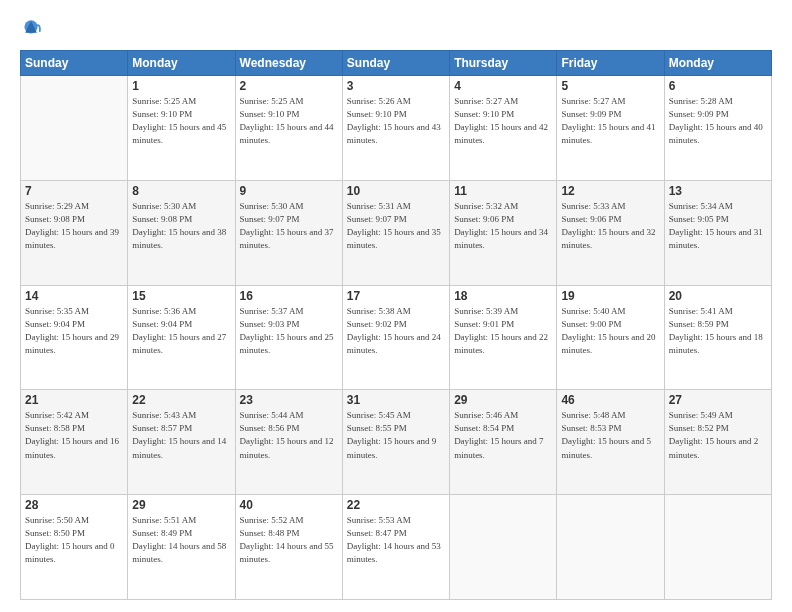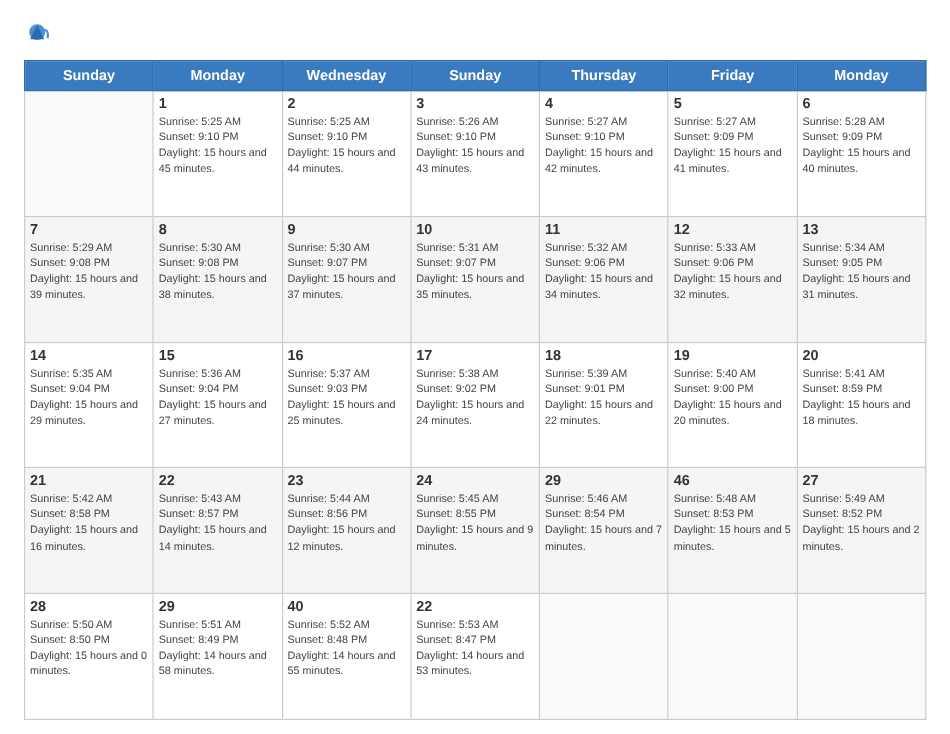--- a/index.html
+++ b/index.html
@@ -62,21 +62,21 @@
       width: 100%;
       table-layout: fixed;
     }
     .calendar th {
       background: #3a7abf;
       color: #fff;
       font-size: 12px;
       font-weight: bold;
       padding: 5px 4px;
       border: 1px solid #2f6aae;
-      text-align: center;
+      text-align: left;
     }
     .calendar td {
       border: 1px solid #ccc;
       vertical-align: top;
       padding: 3px 4px;
       font-size: 9.5px;
       color: #333;
       height: 88px;
     }
     .calendar td.empty {
@@ -92,20 +92,21 @@
       font-size: 12px;
       font-weight: bold;
       color: #333;
       margin-bottom: 2px;
       display: block;
     }
     .day-info {
       font-size: 9px;
       color: #444;
       line-height: 1.45;
+      font-family: Liberation Serif, serif;
     }
   </style>
 </head>
 <body>
 
 <div class="page">
   <div class="header">
     <div class="logo">
       <svg class="logo-icon" viewBox="0 0 30 30">
         <circle cx="15" cy="12" r="9" fill="#4a90d9"></circle>
@@ -276,21 +277,21 @@
           Sunrise: 5:43 AM<br>Sunset: 8:57 PM<br>Daylight: 15 hours and 14 minutes.
         </div>
           </td>
           <td>
             <span class="day-number">23</span>
         <div class="day-info">
           Sunrise: 5:44 AM<br>Sunset: 8:56 PM<br>Daylight: 15 hours and 12 minutes.
         </div>
           </td>
           <td>
-            <span class="day-number">24</span>
+            <span class="day-number">31</span>
         <div class="day-info">
           Sunrise: 5:45 AM<br>Sunset: 8:55 PM<br>Daylight: 15 hours and 9 minutes.
         </div>
           </td>
           <td>
             <span class="day-number">29</span>
         <div class="day-info">
           Sunrise: 5:46 AM<br>Sunset: 8:54 PM<br>Daylight: 15 hours and 7 minutes.
         </div>
           </td>

